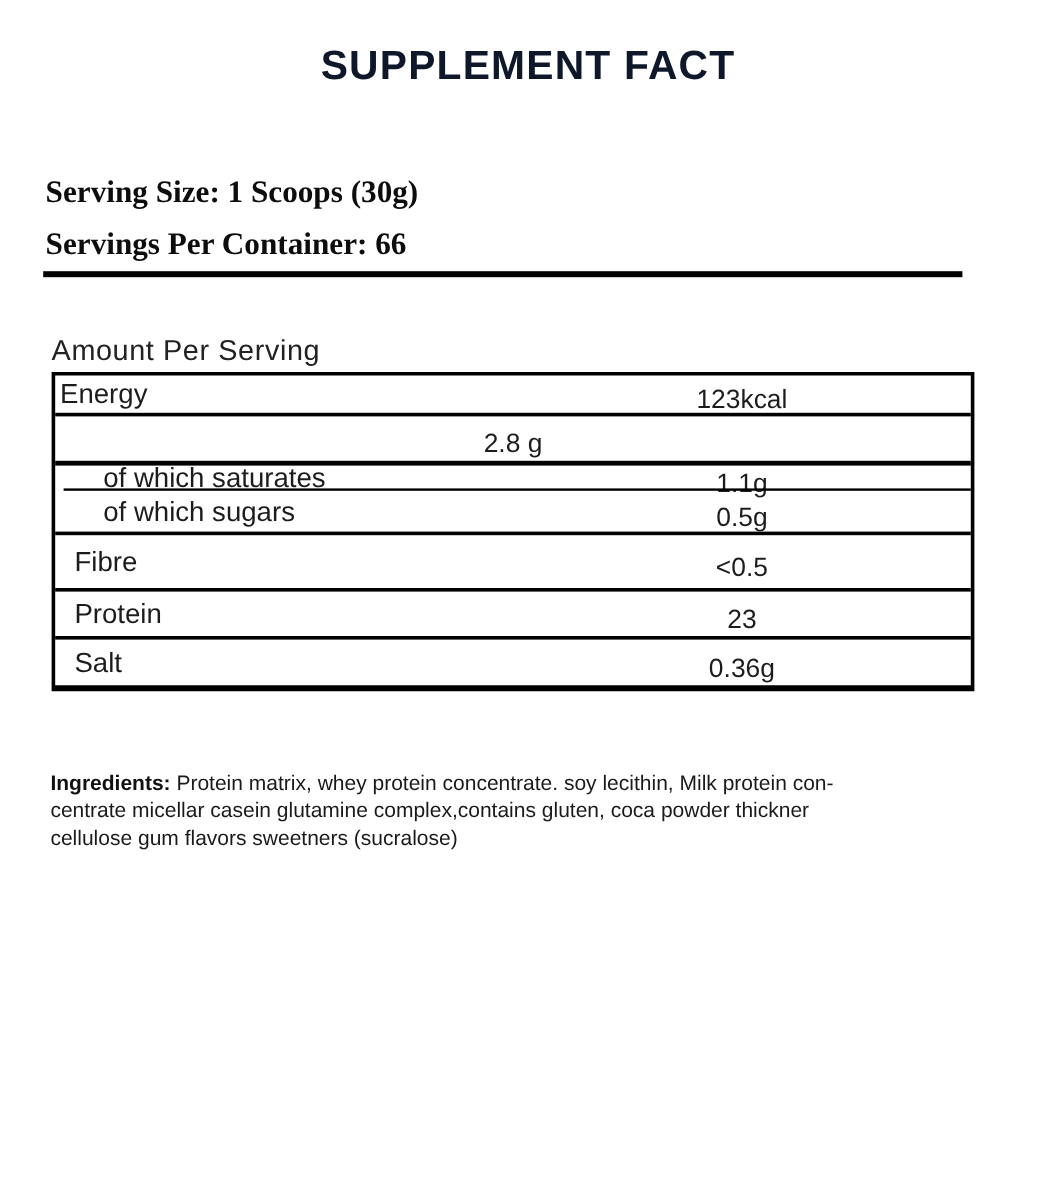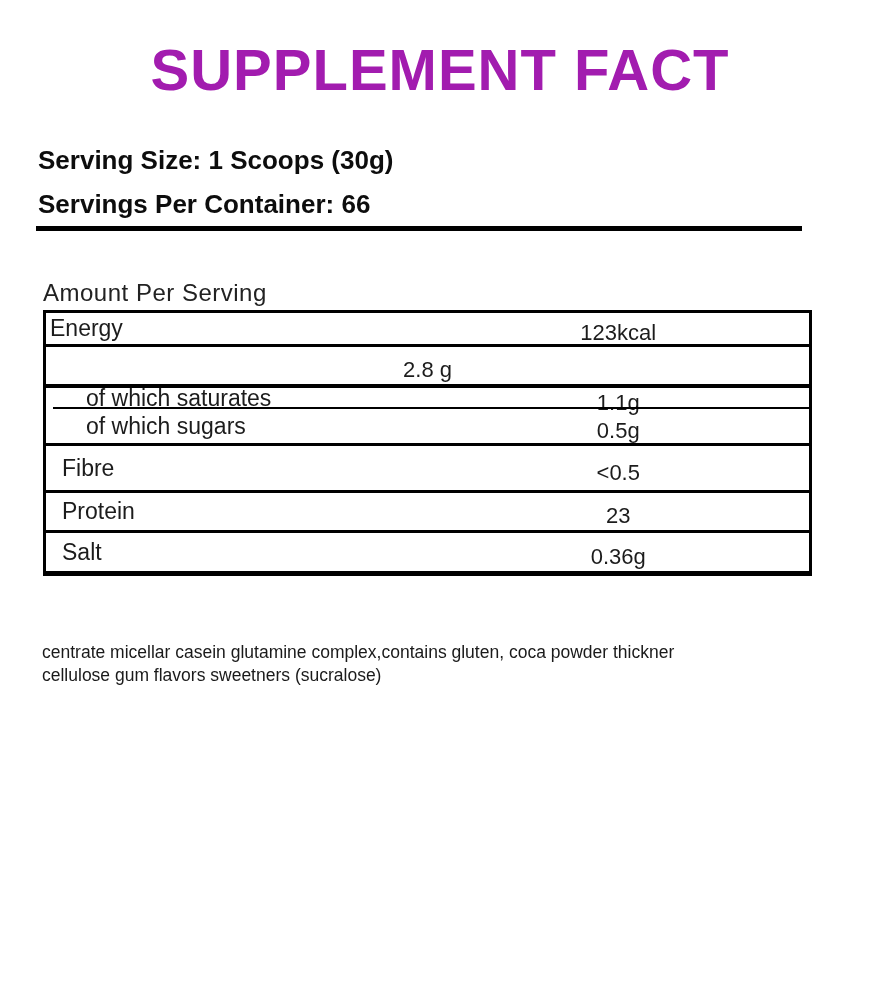--- a/index.html
+++ b/index.html
@@ -2,23 +2,23 @@
 <html><head>
 <meta charset="utf-8">
 <style>
   html,body { margin:0; padding:0; background:#fff; }
   .page {
     position:relative; width:880px; height:1000px; background:#ffffff;
     font-family:"Liberation Sans", sans-serif; color:#000; overflow:hidden;
   }
   .title {
     position:absolute; top:36px; left:0; right:0; text-align:center;
-    font-size:58px; font-weight:800; letter-spacing:1px; color:#a21caf;
+    font-size:34px; font-weight:800; letter-spacing:1px; color:#0f172a;
   }
-  .serving-block { position:absolute; left:38px; top:147px; }
+  .serving-block { position:absolute; left:38px; top:147px;font-family:Liberation Serif, serif; }
   .serving-line { font-size:26px; font-weight:700; color:#0d0d0d; line-height:26px; }
   .serving-line + .serving-line { margin-top:18px; }
   .thick-rule { position:absolute; left:36px; top:226px; width:766px; height:5px; background:#000; }
   .amount-header {
     position:absolute; left:43px; top:279px; width:769px; box-sizing:border-box;
     text-align:left; padding-right:5px; font-size:24px; font-weight:400;
     letter-spacing:0.5px; color:#222;
   }
   .facts-table {
     position:absolute; left:43px; top:310px; width:769px; box-sizing:border-box;
@@ -87,17 +87,18 @@
       <div class="label">Protein</div>
       <div class="value">23</div>
     </div>
     <div class="row r7 pad2">
       <div class="label">Salt</div>
       <div class="value">0.36g</div>
     </div>
   </div>
 
   <div class="ingredients">
+    <div><span class="bold">Ingredients:</span><span> Protein matrix, whey protein concentrate. soy lecithin, Milk protein con-</span></div>
     <div>centrate micellar casein glutamine complex,contains gluten, coca powder thickner</div>
     <div>cellulose gum flavors sweetners (sucralose)</div>
   </div>
 
 </div>
 
 </body></html>

